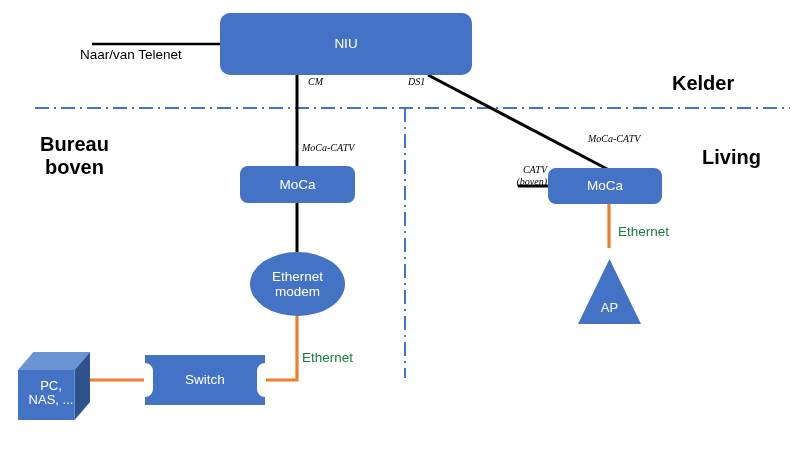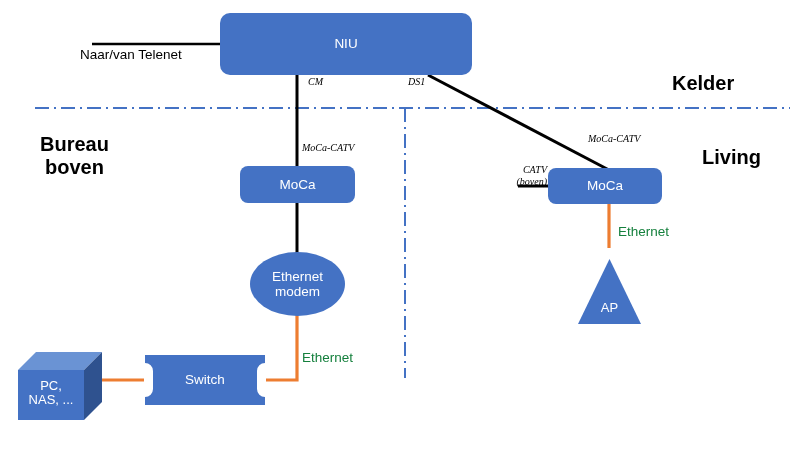--- a/index.html
+++ b/index.html
@@ -76,21 +76,21 @@
   .node-ap .tri-shape {
     position: absolute;
     left: 0; top: 0; width: 100%; height: 100%;
   }
   .node-ap .ap-label {
     position: relative;
     z-index: 2;
     font-size: 13px;
   }
   .node-pc {
-    left: 18px; top: 352px; width: 84px; height: 68px;
+    left: 18px; top: 352px; width: 72px; height: 68px;
     background: transparent;
     align-items: flex-end;
     justify-content: flex-start;
   }
   .node-pc .cube-shape {
     position: absolute;
     left: 0; top: 0; width: 100%; height: 100%;
   }
   .node-pc .pc-label {
     position: relative;

